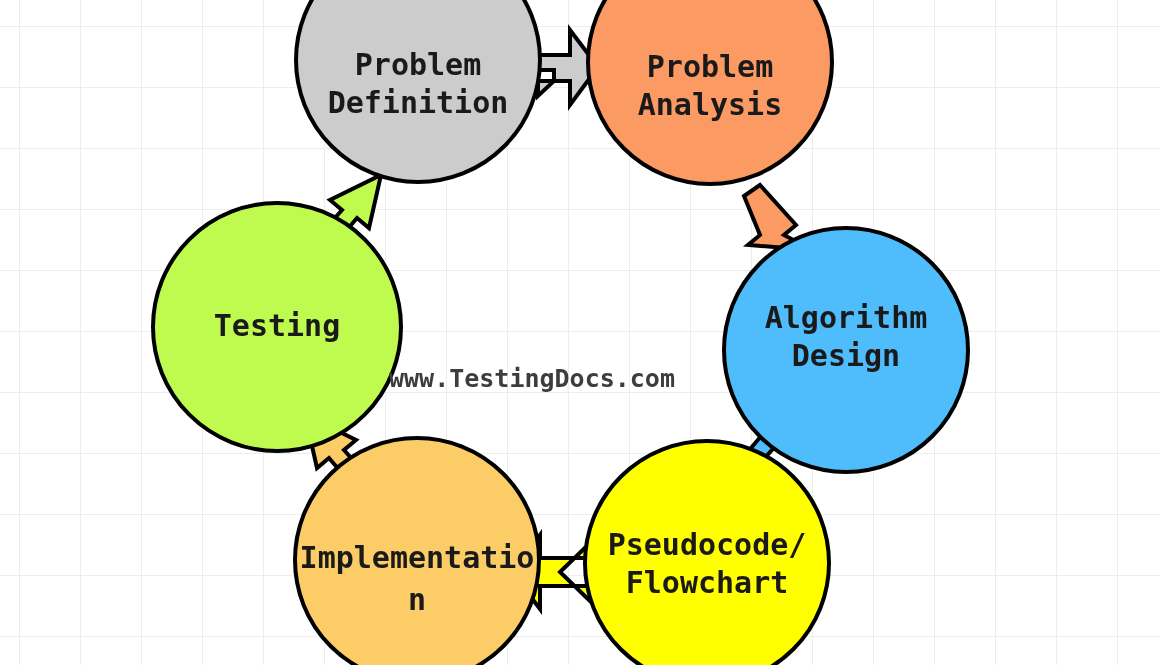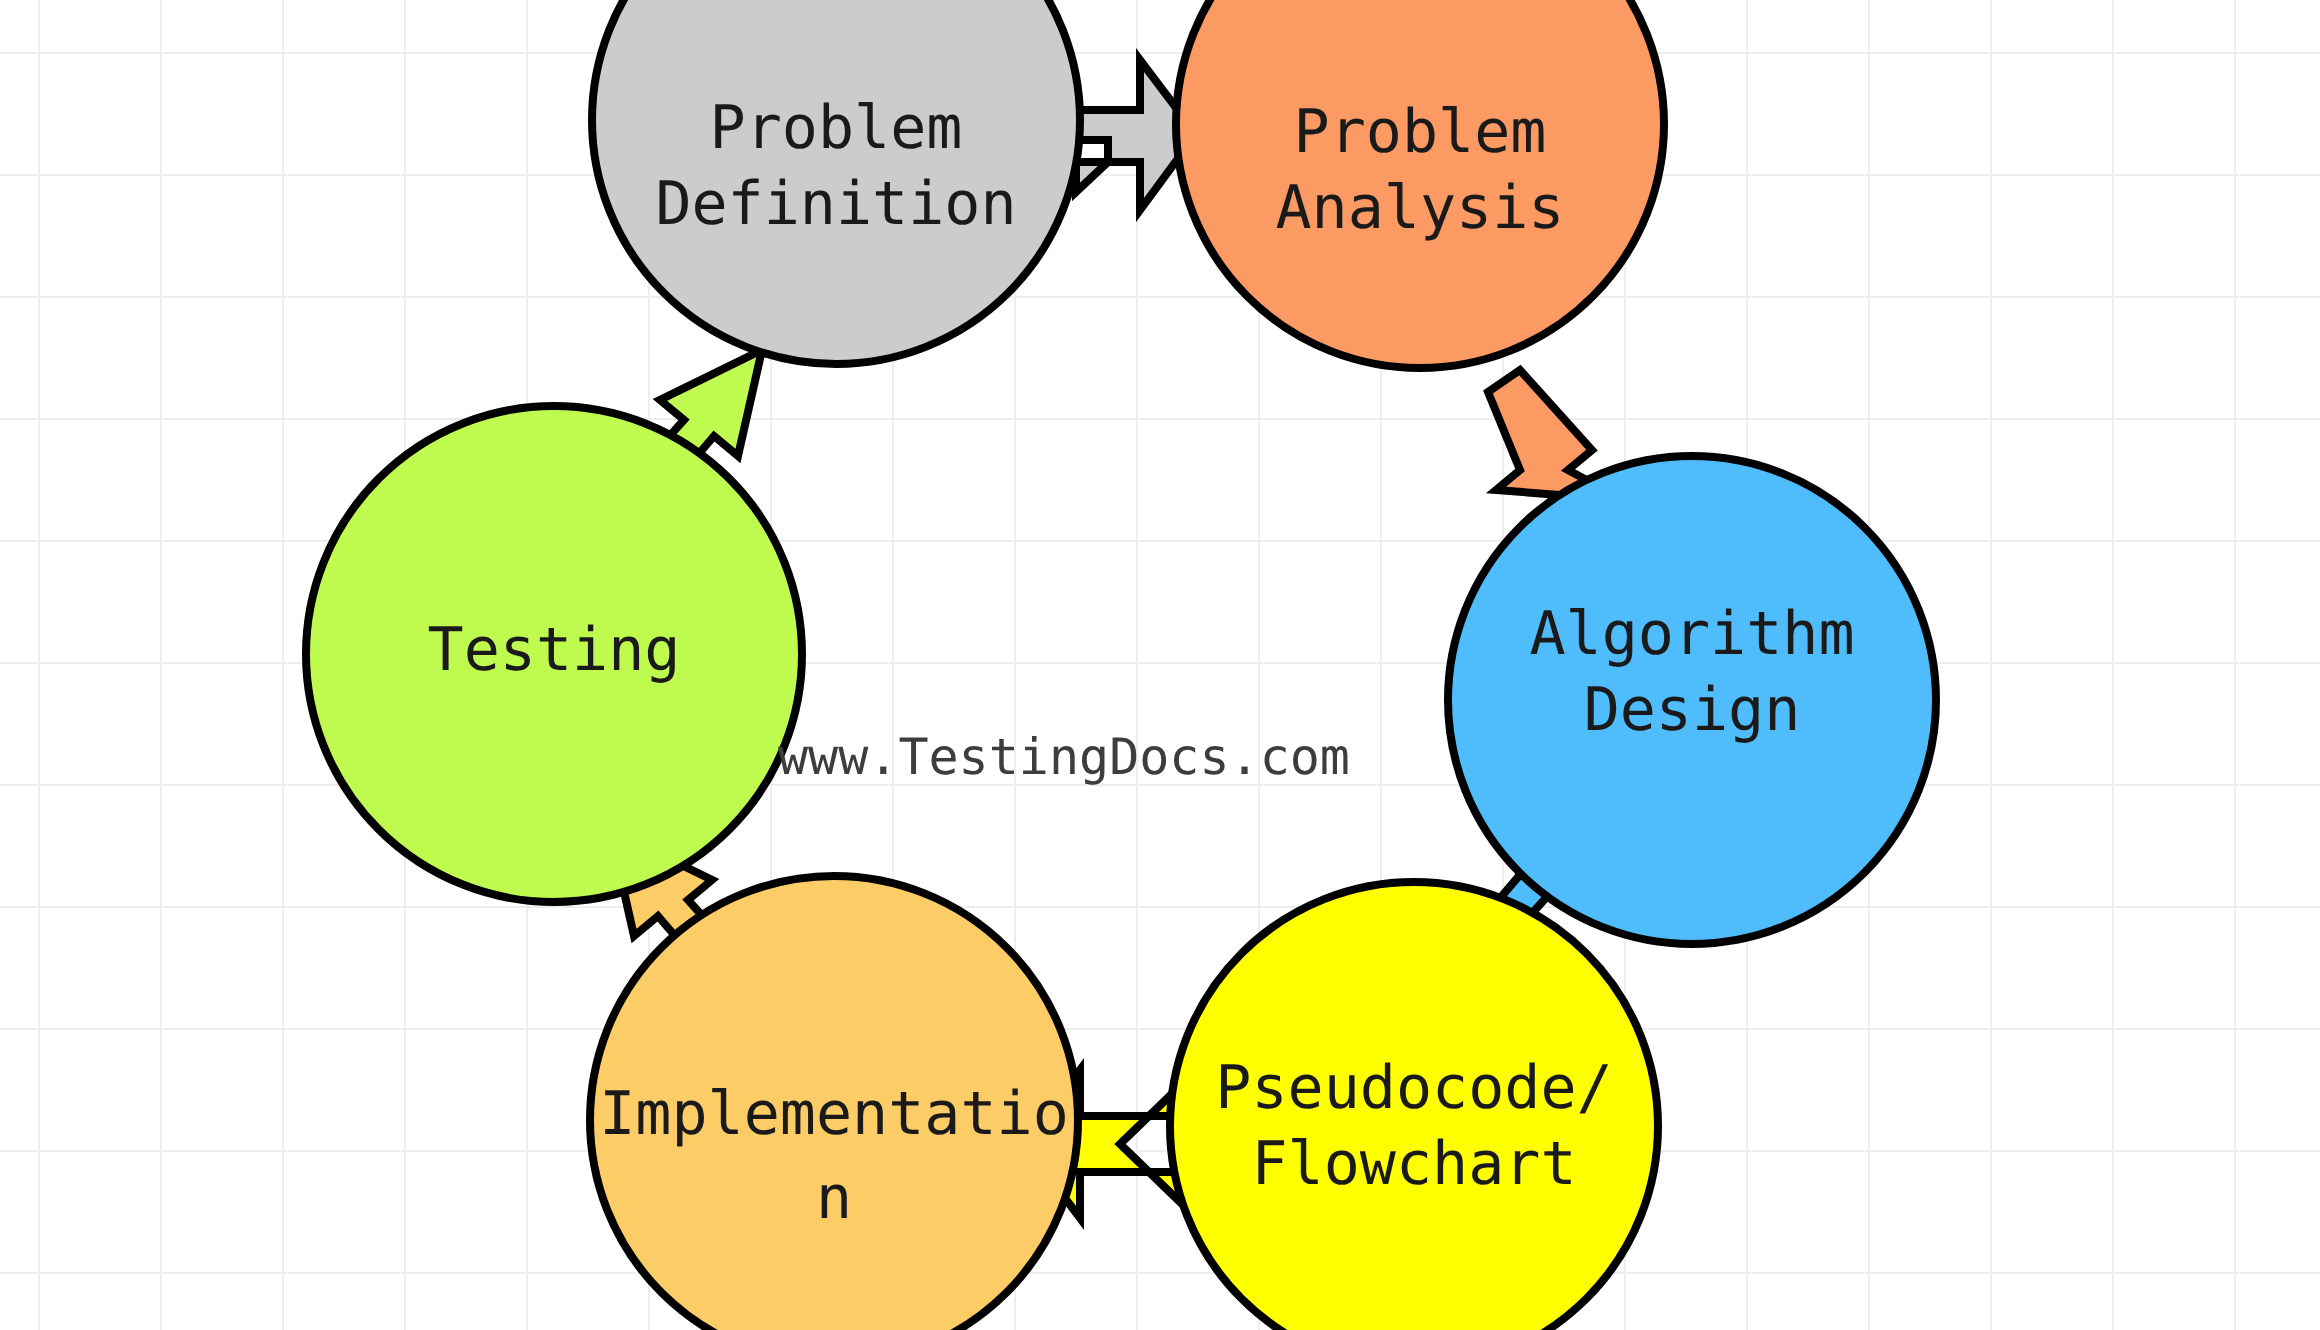--- a/index.html
+++ b/index.html
@@ -49,21 +49,21 @@
     font-family: "DejaVu Sans Mono", "Liberation Mono", monospace;
     font-size: 25px;
     fill: #3d3d3d;
     text-anchor: middle;
     dominant-baseline: middle;
   }
 </style>
 </head>
 <body>
 
-<div id="stage" style="width: 1160px; height: 665px; background-color: rgb(255, 255, 255); background-image: linear-gradient(to right, rgb(237, 237, 237) 1px, transparent 1px), linear-gradient(rgb(237, 237, 237) 1px, transparent 1px); background-size: 61px 61px;">
+<div id="stage" style="width: 1160px; height: 665px; background-color: rgb(255, 255, 255); background-image: linear-gradient(to right, rgb(237, 237, 237) 1px, transparent 1px), linear-gradient(rgb(237, 237, 237) 1px, transparent 1px); background-size: 61px 61px; font-weight: bold;">
   <svg id="diagram-svg" viewBox="0 0 1160 665">
 
     <g>
       <polygon class="arrow-shape" id="ar-testing" points="306,250 342,210 330,200 381,175 369,228 357,218 322,259" transform="translate(0,0)" style="fill: rgb(191, 251, 79); stroke: rgb(0, 0, 0);"></polygon>
     </g>
 
     <g>
       <polygon class="arrow-shape" id="ar-impl" points="380,490 344,450 356,440 305,415 317,468 329,458 364,499" style="fill: rgb(252, 204, 102); stroke: rgb(0, 0, 0);"></polygon>
     </g>
 

